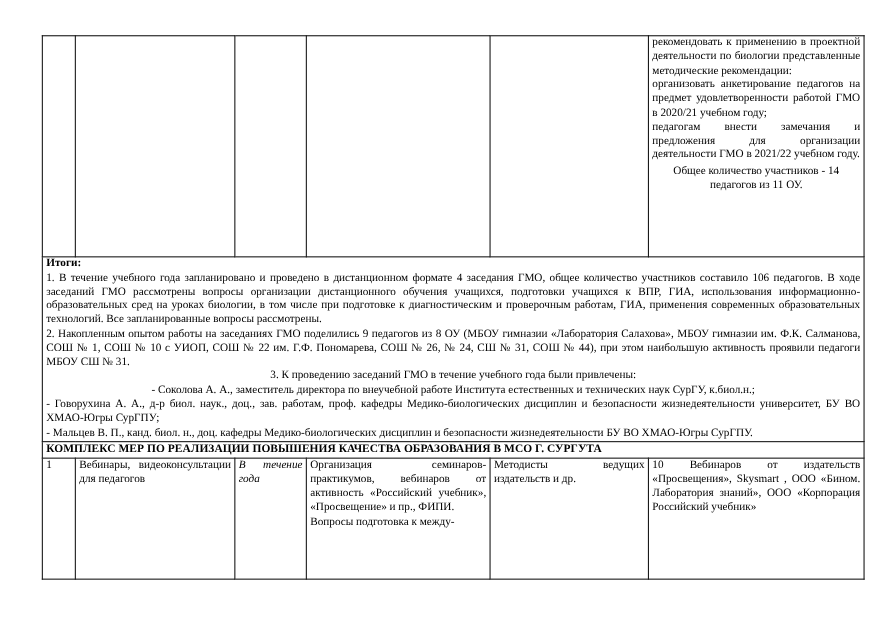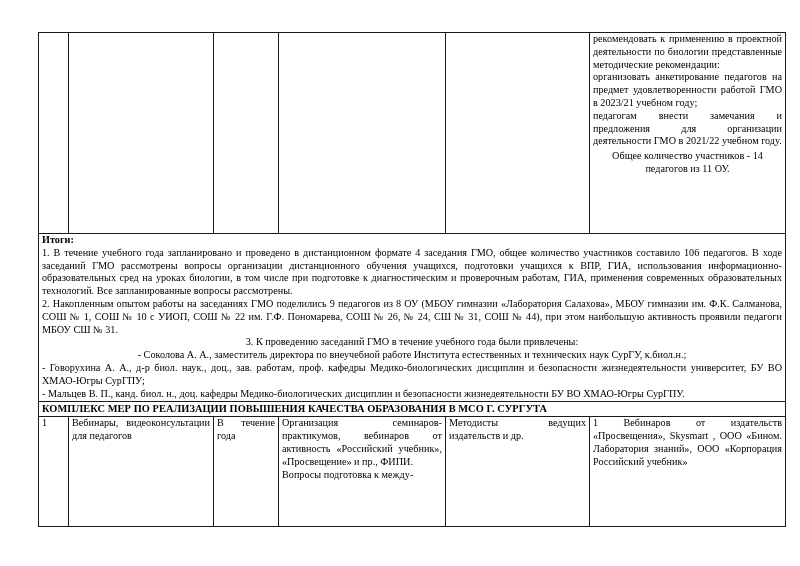--- a/index.html
+++ b/index.html
@@ -43,21 +43,21 @@
   }
   
   col.c1 { width: 30px; }
   col.c2 { width: 145px; }
   col.c3 { width: 65px; }
   col.c4 { width: 167px; }
   col.c5 { width: 144px; }
   col.c6 { width: 196px; }
 
   .cell-num { text-align: center; }
-  .cell-center { text-align: center; }
+  .cell-center { text-align: center; font-style: italic; }
   .cell-left { text-align: left; }
   .nojust { text-align: center; }
 
   .carry-row td { height: 199px; }
 
   .results-cell {
     text-align: justify;
     padding: 1px 4px 2px 4px;
   }
   .results-cell p {
@@ -99,21 +99,21 @@
       </colgroup>
       <tbody>
         <tr class="carry-row">
           <td class="cell-num"></td>
           <td class="cell-left"></td>
           <td class="cell-center"></td>
           <td class="cell-left"></td>
           <td class="cell-left"></td>
           <td class="cell-left">
             <p class="tight">рекомендовать к применению в проектной деятельности по биологии представленные методические рекомендации:</p>
-            <p class="tight">организовать анкетирование педагогов на предмет удовлетворенности работой ГМО в 2023/21 учебном году;</p>
+            <p class="tight">организовать анкетирование педагогов на предмет удовлетворенности работой ГМО в 2020/21 учебном году;</p>
             <p class="tight">педагогам внести замечания и предложения для организации деятельности ГМО в 2021/22 учебном году.</p>
             <p class="tight spacer">&nbsp;</p>
             <p class="tight nojust">Общее количество участников - 14 педагогов из 11 ОУ.</p>
           </td>
         </tr>
 
         <tr>
           <td class="results-cell" colspan="6">
             <p class="results-title">Итоги:</p>
             <p>1. В течение учебного года запланировано и проведено в дистанционном формате 4 заседания ГМО, общее количество участников составило 106 педагогов. В ходе заседаний ГМО рассмотрены вопросы организации дистанционного обучения учащихся, подготовки учащихся к ВПР, ГИА, использования информационно-образовательных сред на уроках биологии, в том числе при подготовке к диагностическим и проверочным работам, ГИА, применения современных образовательных технологий. Все запланированные вопросы рассмотрены.</p>
@@ -129,19 +129,19 @@
           <td colspan="6">КОМПЛЕКС МЕР ПО РЕАЛИЗАЦИИ ПОВЫШЕНИЯ КАЧЕСТВА ОБРАЗОВАНИЯ В МСО Г. СУРГУТА</td>
         </tr>
 
         <tr class="measures-row">
           <td class="cell-num">1</td>
           <td class="cell-left">Вебинары, видеоконсультации для педагогов</td>
           <td class="cell-center">В течение года</td>
           <td style="white-space:pre-line;">Организация семинаров-практикумов, вебинаров от активность «Российский учебник», «Просвещение» и пр., ФИПИ.
 Вопросы подготовка к между-</td>
           <td class="cell-left">Методисты ведущих издательств и др.</td>
-          <td>1 Вебинаров от издательств «Просвещения», Skysmart , ООО «Бином. Лаборатория знаний», ООО «Корпорация Российский учебник»</td>
+          <td>10 Вебинаров от издательств «Просвещения», Skysmart , ООО «Бином. Лаборатория знаний», ООО «Корпорация Российский учебник»</td>
         </tr>
       </tbody>
     </table>
 
   </div>
 </div>
 
 </body></html>

